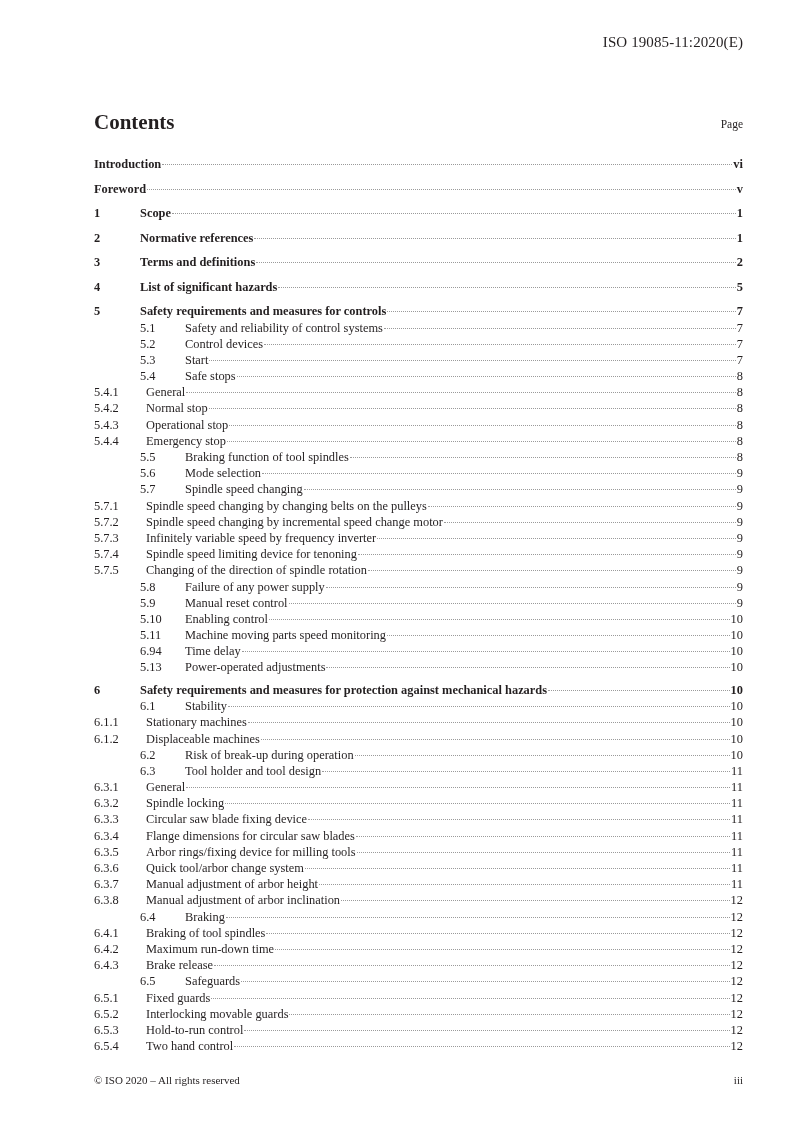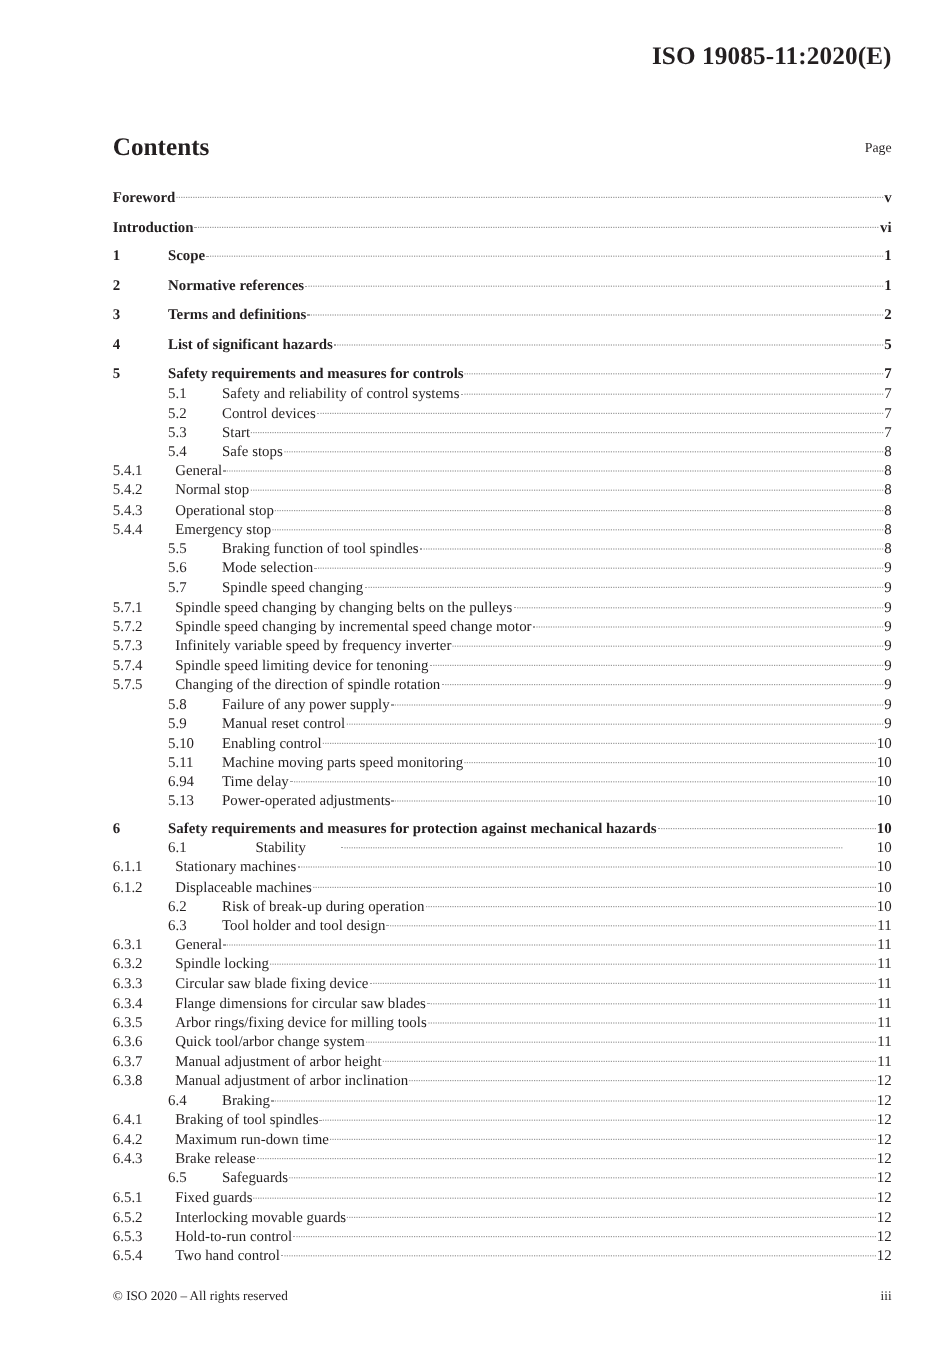--- a/index.html
+++ b/index.html
@@ -1,18 +1,18 @@
 <!DOCTYPE html>
 <html><head>
 <meta charset="utf-8">
 <style>
   html, body { margin: 0; padding: 0; background: #ffffff; }
   body { width: 793px; height: 1122px; position: relative; overflow: hidden;
          font-family: "Liberation Serif", "DejaVu Serif", serif; color: #231f20; }
-  .doc-id { position: absolute; top: 34px; right: 50px; font-weight: bold; font-size: 21px; letter-spacing: 0.1px; }
+  .doc-id { position: absolute; top: 34px; right: 50px; font-weight: normal; font-size: 15px; letter-spacing: 0.1px; }
   .contents-title { position: absolute; left: 94px; top: 110px; font-size: 21px; font-weight: bold; }
   .page-label { position: absolute; right: 50px; top: 118px; font-size: 11.5px; }
   .toc { position: absolute; left: 94px; top: 156px; width: 649px; }
   .row { position: relative; display: flex; align-items: baseline; font-size: 12.4px; line-height: 16.2px; height: 16.2px; }
   .row.l1 { font-weight: bold; font-size: 12.4px; height: 24.5px; line-height: 16px; }
   .num { flex: 0 0 auto; }
   .l1 .num { width: 46px; }
   .l2 .num { margin-left: 46px; width: 45px; }
   .l3 .num { width: 52px; }
   .title { flex: 0 1 auto; white-space: nowrap; }
@@ -25,29 +25,29 @@
 <body>
 
 <div>
   <div class="doc-id">ISO 19085-11:2020(E)</div>
   <div class="contents-title">Contents</div>
   <div class="page-label">Page</div>
 
   <div class="toc" id="toc">
       <div class="row l1">
         <span class="num" style="width: 0px;"></span>
+        <span class="title">Introduction</span>
+        <span class="leader"></span>
+        <span class="pg">vi</span>
+      </div>
+      <div class="row l1">
+        <span class="num" style="width: 0px;"></span>
         <span class="title">Foreword</span>
         <span class="leader"></span>
         <span class="pg">v</span>
-      </div>
-      <div class="row l1">
-        <span class="num" style="width: 0px;"></span>
-        <span class="title">Introduction</span>
-        <span class="leader"></span>
-        <span class="pg">vi</span>
       </div>
       <div class="row l1">
         <span class="num">1</span>
         <span class="title">Scope</span>
         <span class="leader"></span>
         <span class="pg">1</span>
       </div>
       <div class="row l1">
         <span class="num">2</span>
         <span class="title">Normative references</span>
@@ -203,21 +203,21 @@
         <span class="title">Power-operated adjustments</span>
         <span class="leader"></span>
         <span class="pg">10</span>
       </div>
       <div class="row l1" style="margin-top: 6px;">
         <span class="num">6</span>
         <span class="title">Safety requirements and measures for protection against mechanical hazards</span>
         <span class="leader"></span>
         <span class="pg">10</span>
       </div>
-      <div class="row l2" style="margin-top: -8px; gap: 28px;">
+      <div class="row l2" style="margin-top: -8px;">
         <span class="num">6.1</span>
         <span class="title">Stability</span>
         <span class="leader"></span>
         <span class="pg">10</span>
       </div>
       <div class="row l3">
         <span class="num">6.1.1</span>
         <span class="title">Stationary machines</span>
         <span class="leader"></span>
         <span class="pg">10</span>

